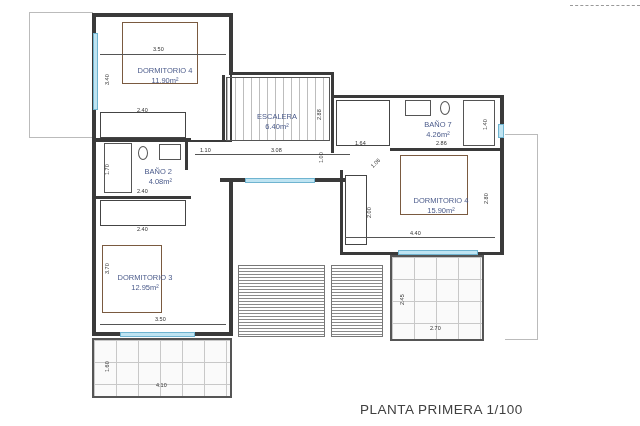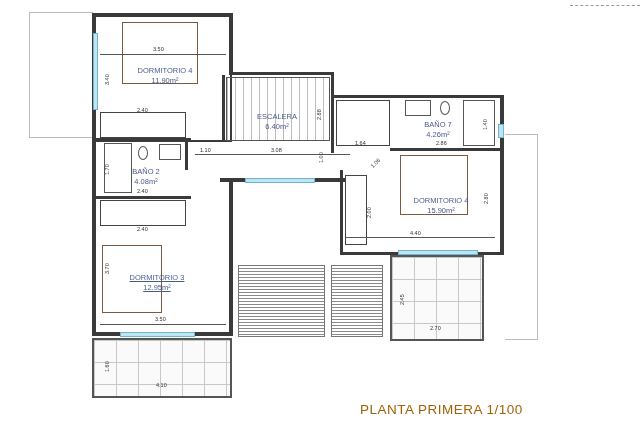--- a/index.html
+++ b/index.html
@@ -27,21 +27,21 @@
     }
     .grid {
       position: absolute; box-sizing: border-box; border: 2px solid #555;
       background-image:
         linear-gradient(to right, #c8c8c8 1px, transparent 1px),
         linear-gradient(to bottom, #c8c8c8 1px, transparent 1px);
       background-size: 22px 22px;
       background-color: #fafafa;
     }
     .title {
-      position: absolute; left: 360px; top: 402px; font-size: 13.5px; color: #a16207; letter-spacing: 0.5px;
+      position: absolute; left: 360px; top: 402px; font-size: 13.5px; color: #404040; letter-spacing: 0.5px;
     }
     .stairs {
       position: absolute; box-sizing: border-box; border: 1.5px solid #555;
       background-image: linear-gradient(to right, #bdbdbd 1px, transparent 1px);
       background-size: 8px 100%;
     }
   </style>
 </head>
 <body>
 
@@ -104,29 +104,29 @@
   <div>11.90m²</div>
 </div>
 <div class="room-label" style="left:252px;top:112px;width:50px;">
   <div>ESCALERA</div>
   <div>6.40m²</div>
 </div>
 <div class="room-label" style="left:418px;top:120px;width:40px;">
   <div>BAÑO 7</div>
   <div>4.26m²</div>
 </div>
-<div class="room-label" style="left:126px;top:167px;width:40px;">
+<div class="room-label" style="left:132px;top:167px;width:40px;text-align:right;">
   <div>BAÑO 2</div>
   <div>4.08m²</div>
 </div>
 <div class="room-label" style="left:406px;top:196px;width:70px;">
   <div>DORMITORIO 4</div>
   <div>15.90m²</div>
 </div>
-<div class="room-label" style="left:122px;top:273px;width:70px;text-decoration:underline;">
+<div class="room-label" style="left:110px;top:273px;width:70px;">
   <div>DORMITORIO 3</div>
   <div>12.95m²</div>
 </div>
 
 <div class="dimline" style="left:100px;top:54px;width:126px;height:1px;"></div>
 <div class="dim" style="left:153px;top:46px;">3.50</div>
 <div class="dim v" style="left:104px;top:85px;">3.40</div>
 <div class="dim" style="left:137px;top:107px;">2.40</div>
 <div class="dim v" style="left:316px;top:120px;">2.88</div>
 <div class="dimline" style="left:195px;top:154px;width:155px;height:1px;"></div>

